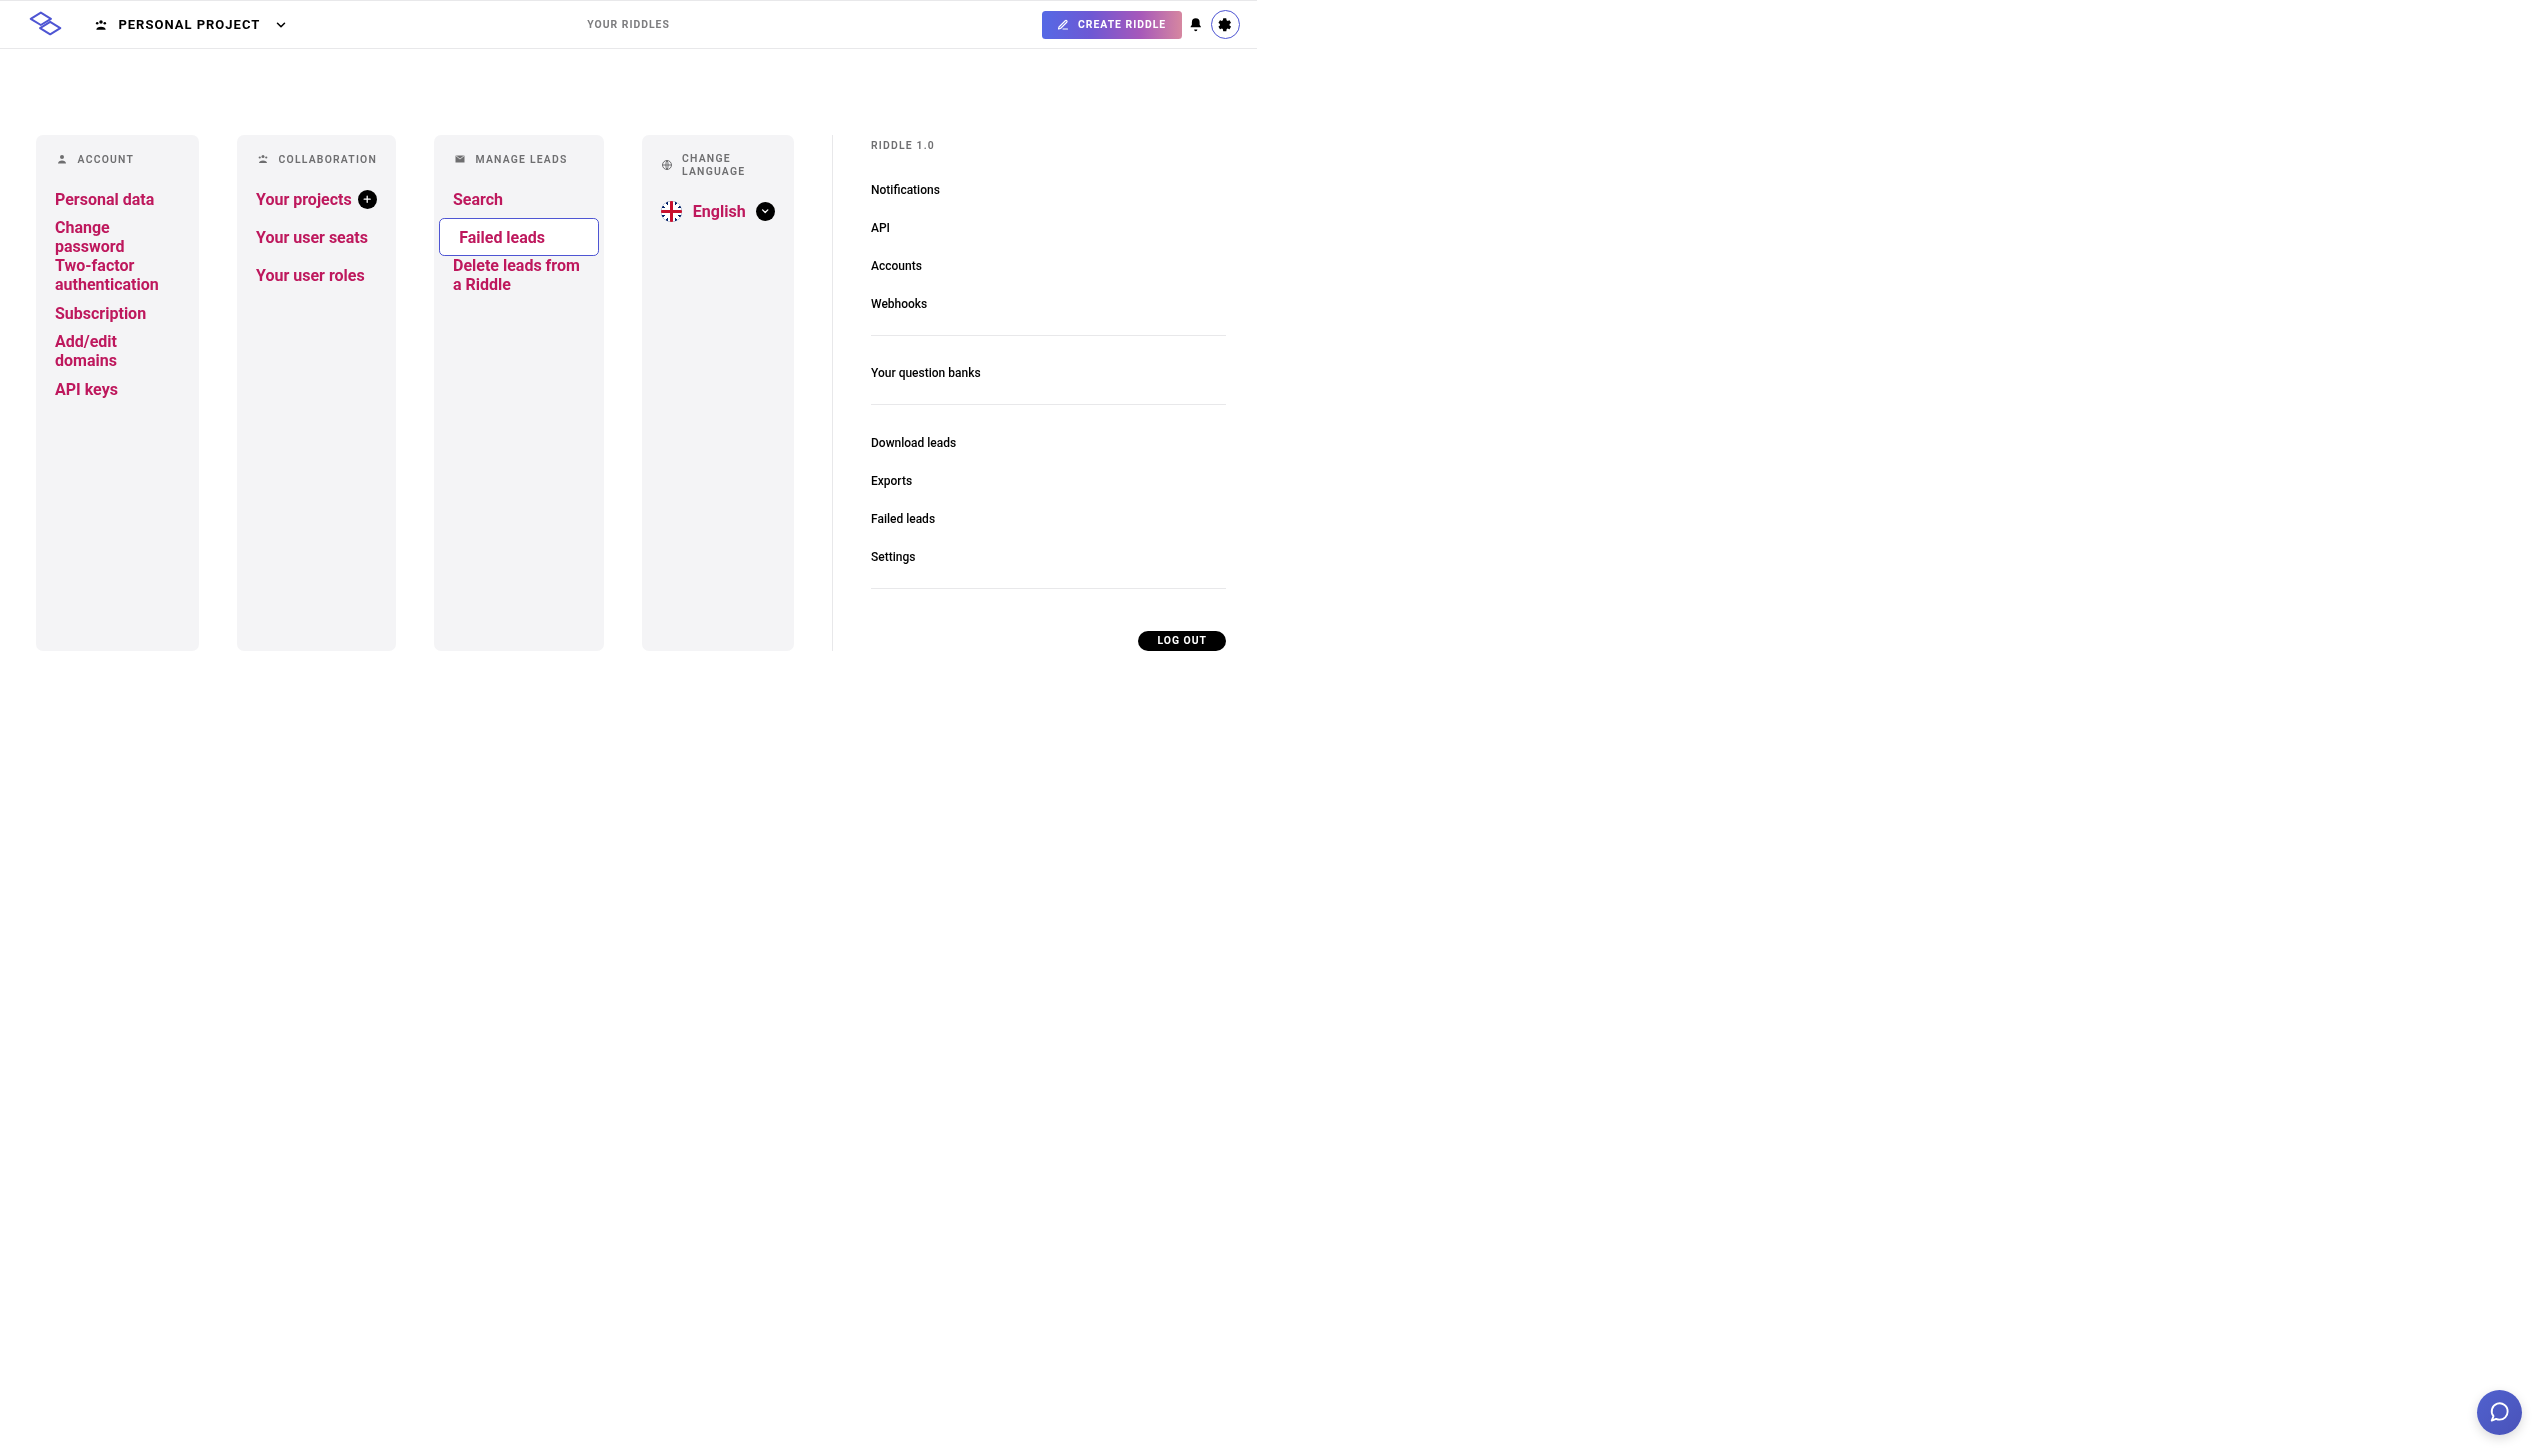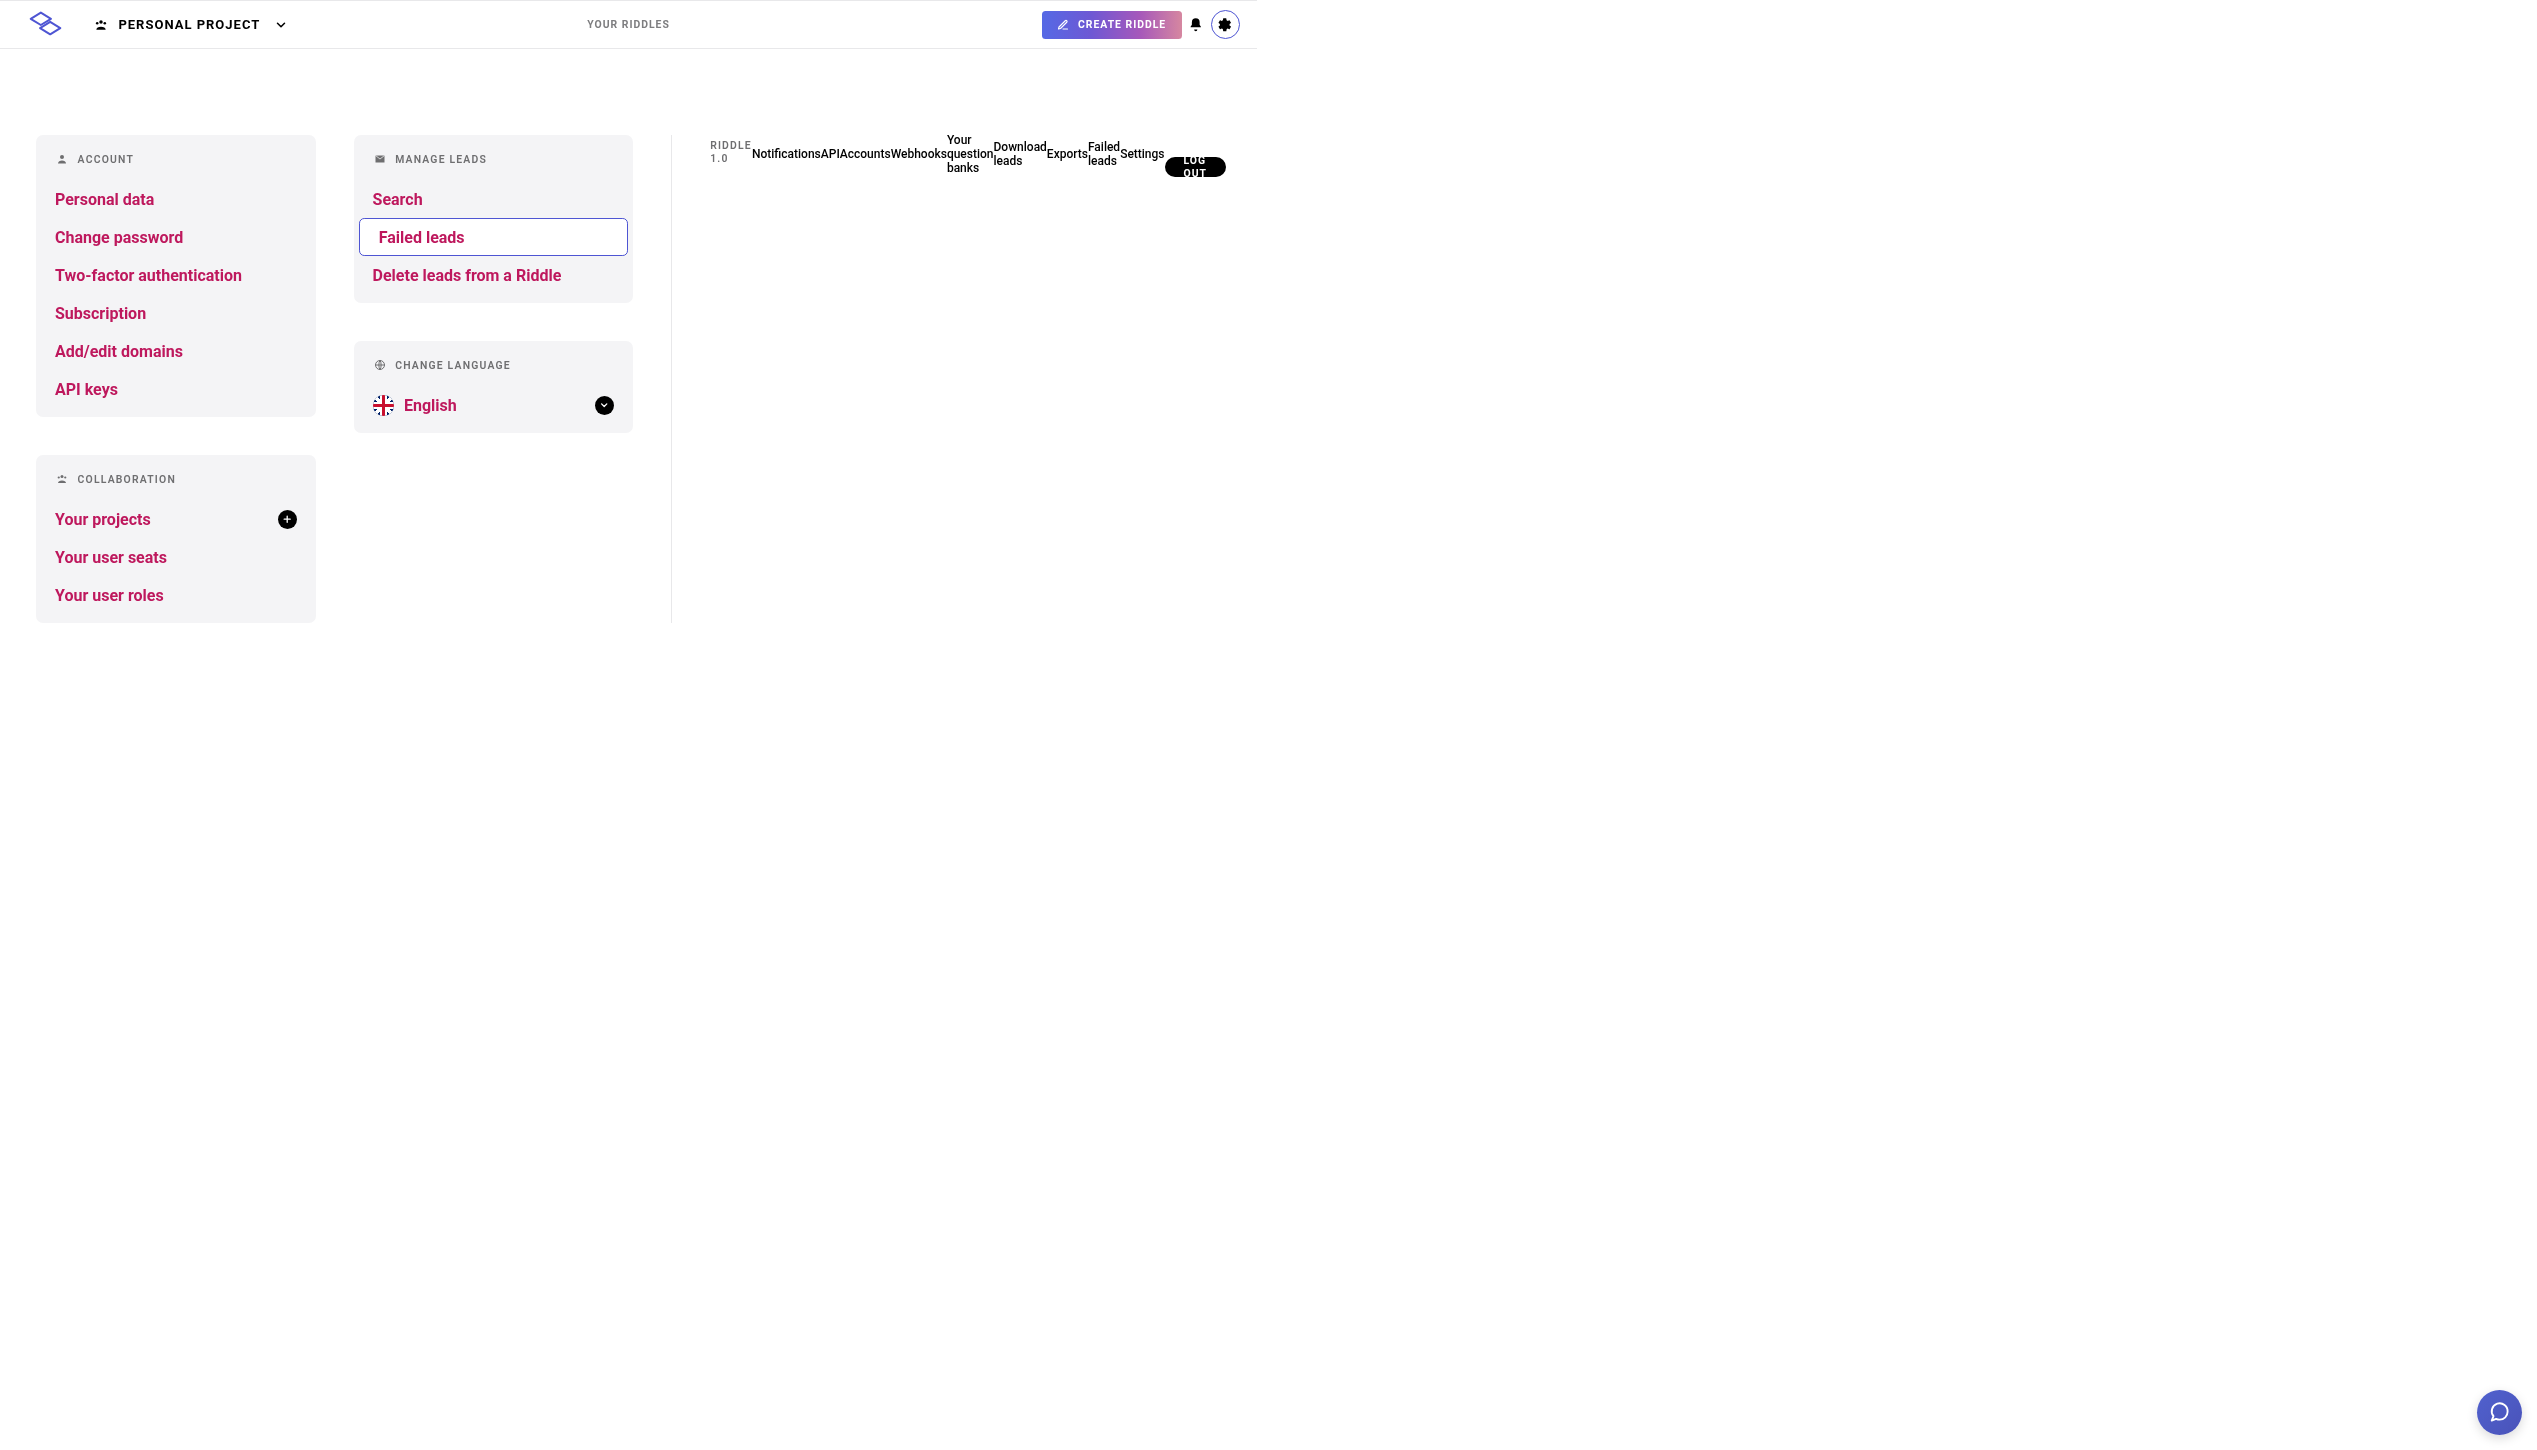--- a/index.html
+++ b/index.html
@@ -14,21 +14,21 @@
     .team-switch .label { font-size: 13px; font-weight: 700; letter-spacing: 1px; color: #000; }
     .team-switch .chev { margin-left: 14px; }
     .top-center { position: absolute; left: 50%; transform: translateX(-50%); font-size: 10.4px; font-weight: 700; letter-spacing: 1px; color: #7d7d7f; }
     .top-right { margin-left: auto; display: flex; align-items: center; gap: 0; }
     .btn-create { height: 28px; padding: 0 15.5px; border-radius: 3.5px; background: linear-gradient(90deg,#5569e5 0%,#6e58d4 35%,#a658ba 70%,#d687a0 100%); color: #fff; font-size: 10.4px; font-weight: 700; letter-spacing: 1px; display: flex; align-items: center; gap: 8.6px; cursor: pointer; }
     .top-icon-btn { width: 29px; height: 29px; display: flex; align-items: center; justify-content: center; border-radius: 50%; background: transparent; cursor: pointer; color: #000; }
     .gear-active { border: 1.7px solid #4e55d3; }
 
     
     .main { display: flex; padding: 86px 31px 35px 36px; gap: 38px; }
-    .col { width: 360px; display: flex; flex-direction: column; gap: 38px; }
+    .col { width: 360px; display: flex; flex-direction: row; gap: 38px; }
     .card { background: #f4f4f6; border-radius: 7px; padding: 17.3px 0 8.6px 0; }
     .card-head { display: flex; align-items: center; padding: 0 19px 14px 19px; }
     .card-head .icon { width: 14px; height: 14px; margin-right: 8.6px; color: #6e6e70; display: flex; align-items: center; justify-content: center; }
     .card-head .title { font-size: 10.4px; font-weight: 600; letter-spacing: 1.2px; color: #6e6e70; }
     .item { height: 38px; display: flex; align-items: center; padding: 0 19px; font-size: 16px; font-weight: 700; color: #be185d; cursor: pointer; }
     .item .plus { margin-left: auto; width: 19px; height: 19px; border-radius: 50%; background: #000; display: flex; align-items: center; justify-content: center; }
     .item .plus svg { stroke: #fff; }
     .item-flag { display: flex; align-items: center; gap: 10.4px; }
     .item-flag .down { margin-left: auto; width: 19px; height: 19px; border-radius: 50%; background: #000; display: flex; align-items: center; justify-content: center; }
     .item-flag .down svg path { stroke: #fff; }
@@ -40,21 +40,21 @@
       linear-gradient(0deg, transparent calc(50% - 3.5px), #fff calc(50% - 3.5px), #fff calc(50% + 3.5px), transparent calc(50% + 3.5px));
     }
     .flag-uk::after { content: ""; position: absolute; inset: 0; background:
       linear-gradient(90deg, transparent calc(50% - 1.7px), #c8102e calc(50% - 1.7px), #c8102e calc(50% + 1.7px), transparent calc(50% + 1.7px)),
       linear-gradient(0deg, transparent calc(50% - 1.7px), #c8102e calc(50% - 1.7px), #c8102e calc(50% + 1.7px), transparent calc(50% + 1.7px));
     }
 
     .item-active-wrap { padding: 0 5.2px; }
     .item-active { border: 1.7px solid #4e55d3; border-radius: 5.2px; background: #fff; }
 
-    .right-col { flex: 1; padding-left: 38px; border-left: 0.9px solid #e8e8ea; display: flex; flex-direction: row; }
+    .right-col { flex: 1; padding-left: 38px; border-left: 0.9px solid #e8e8ea; display: flex; flex-direction: column; }
     .right-head { font-size: 10.4px; font-weight: 600; letter-spacing: 1.2px; color: #6e6e70; padding: 3.5px 0 19px 0; }
     .r-item { height: 38px; display: flex; align-items: center; font-size: 12px; font-weight: 500; color: #000; cursor: pointer; }
     .r-sep { height: 0.9px; background: #e8e8ea; margin: 12px 0 19px 0; }
     .logout-row { display: flex; justify-content: flex-end; margin-top: 22.4px; }
     .btn-logout { height: 20px; padding: 0 19px; border-radius: 14px; background: #000; color: #fff; font-size: 10.4px; font-weight: 700; letter-spacing: 1px; display: flex; align-items: center; cursor: pointer; }
 
     .chat-fab { position: fixed; right: 15.5px; bottom: 15.5px; width: 45px; height: 45px; border-radius: 50%; background: linear-gradient(135deg,#5061ce,#4a53b9); display: flex; align-items: center; justify-content: center; cursor: pointer; box-shadow: 0 3.5px 10.4px rgba(0,0,0,.15); }
     .chat-fab svg { stroke: #fff; fill: none; }
     svg { display: block; }
   </style>

